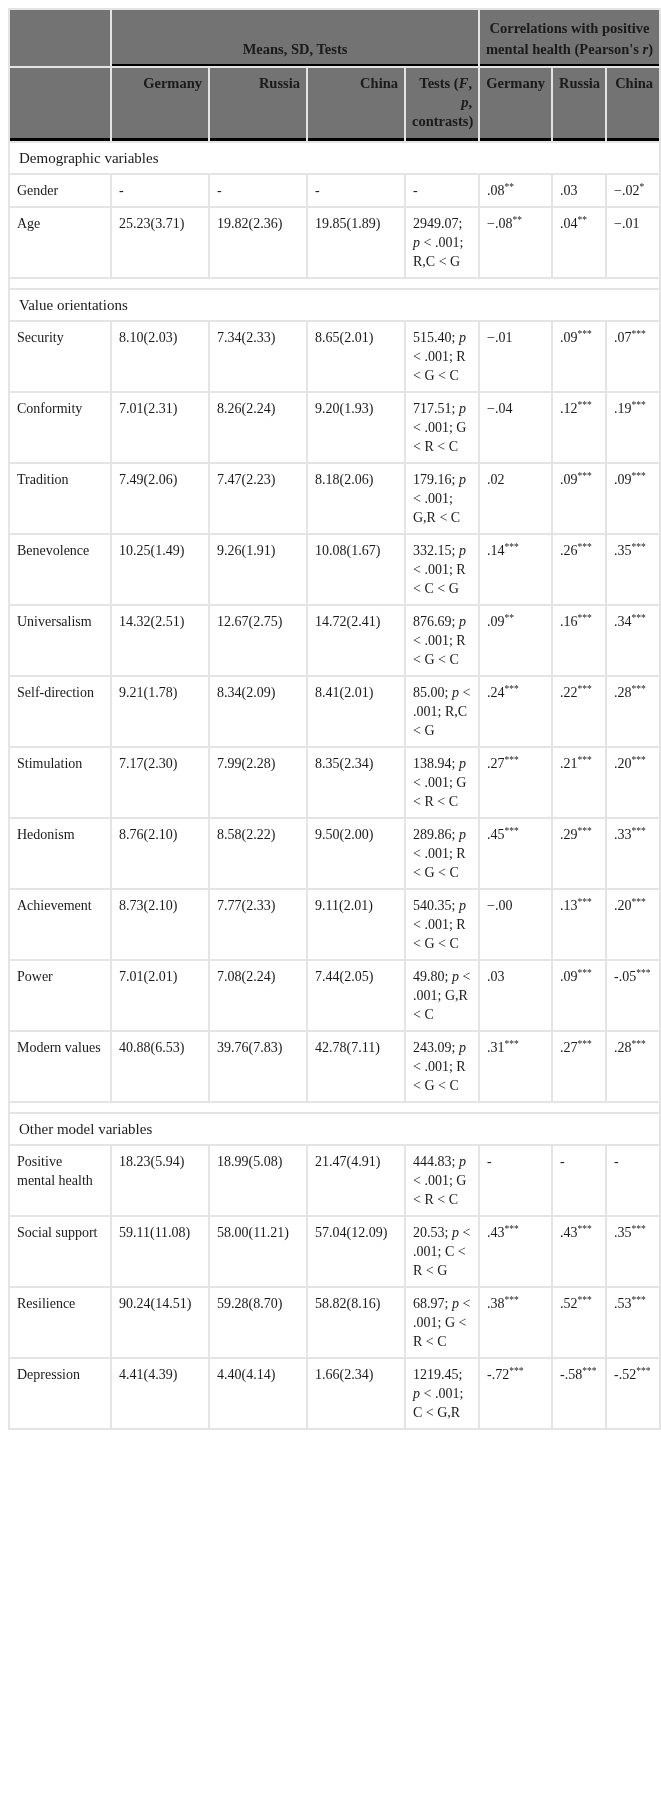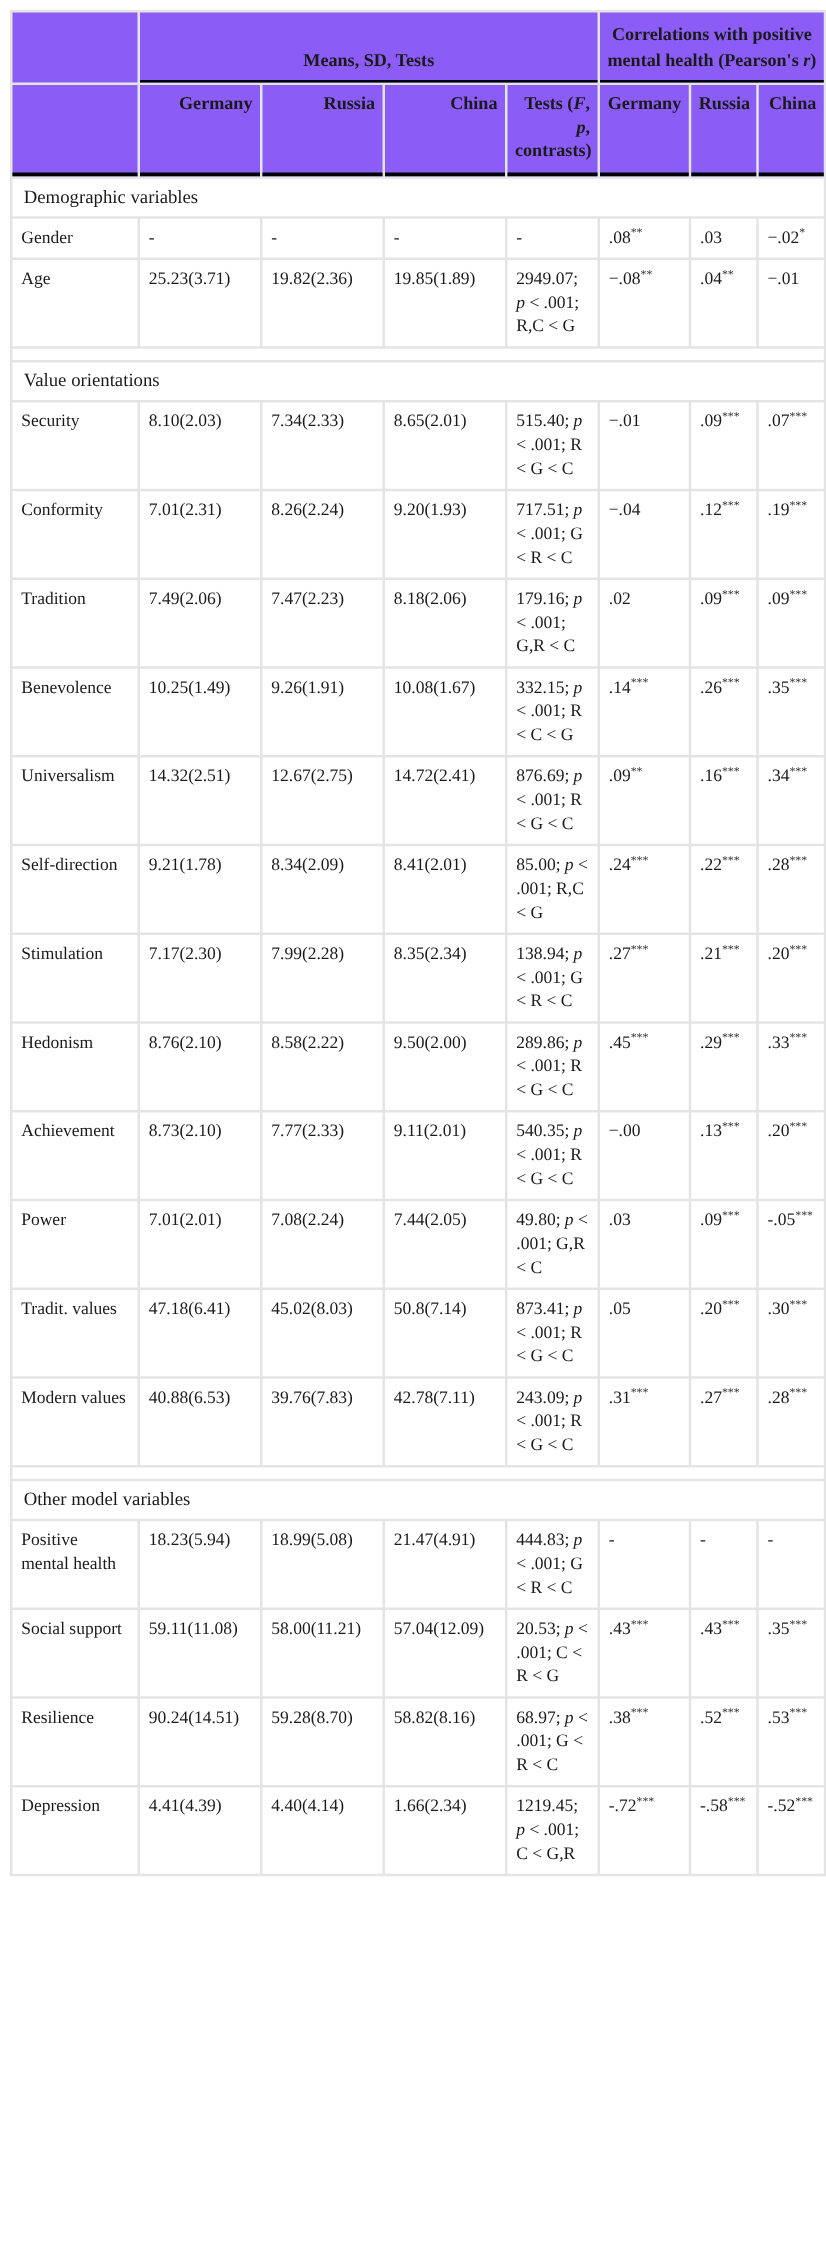--- a/index.html
+++ b/index.html
@@ -8,21 +8,21 @@
     background: #ffffff; padding: 8px 0 0 8px;
     font-family: "Liberation Serif", "DejaVu Serif", serif;
     color: #1a1a1a;
   }
   table.stats {
     width: 653px; table-layout: fixed;
     border-collapse: separate; border-spacing: 2px;
     background: #e4e4e4; 
   }
   table.stats td { box-sizing: border-box; }
-  thead td { background: #8b5cf6; vertical-align: bottom; }
+  thead td { background: #737373; vertical-align: bottom; }
   td.corner { border-bottom: none; }
   td.group {
     text-align: center; font-weight: bold; font-size: 14.5px; line-height: 21px;
     padding: 8px 2px 4px 2px; border-bottom: 2px solid #000;
   }
   td.colhead {
     font-weight: bold; font-size: 14.5px; line-height: 19px;
     padding: 6px 6px 7px 6px; border-bottom: 3px solid #000; vertical-align: top;
     text-align: right;
   }
@@ -194,30 +194,20 @@
           <td>Power</td>
           <td>7.01(2.01)</td>
           <td>7.08(2.24)</td>
           <td>7.44(2.05)</td>
           <td>49.80; <i>p</i> &lt; .001; G,R &lt; C</td>
           <td>.03</td>
           <td>.09<sup>***</sup></td>
           <td>-.05<sup>***</sup></td>
         </tr>
         <tr>
-          <td>Tradit. values</td>
-          <td>47.18(6.41)</td>
-          <td>45.02(8.03)</td>
-          <td>50.8(7.14)</td>
-          <td>873.41; <i>p</i> &lt; .001; R &lt; G &lt; C</td>
-          <td>.05</td>
-          <td>.20<sup>***</sup></td>
-          <td>.30<sup>***</sup></td>
-        </tr>
-        <tr>
           <td>Modern values</td>
           <td>40.88(6.53)</td>
           <td>39.76(7.83)</td>
           <td>42.78(7.11)</td>
           <td>243.09; <i>p</i> &lt; .001; R &lt; G &lt; C</td>
           <td>.31<sup>***</sup></td>
           <td>.27<sup>***</sup></td>
           <td>.28<sup>***</sup></td>
         </tr>
         <tr class="spacer-row">

